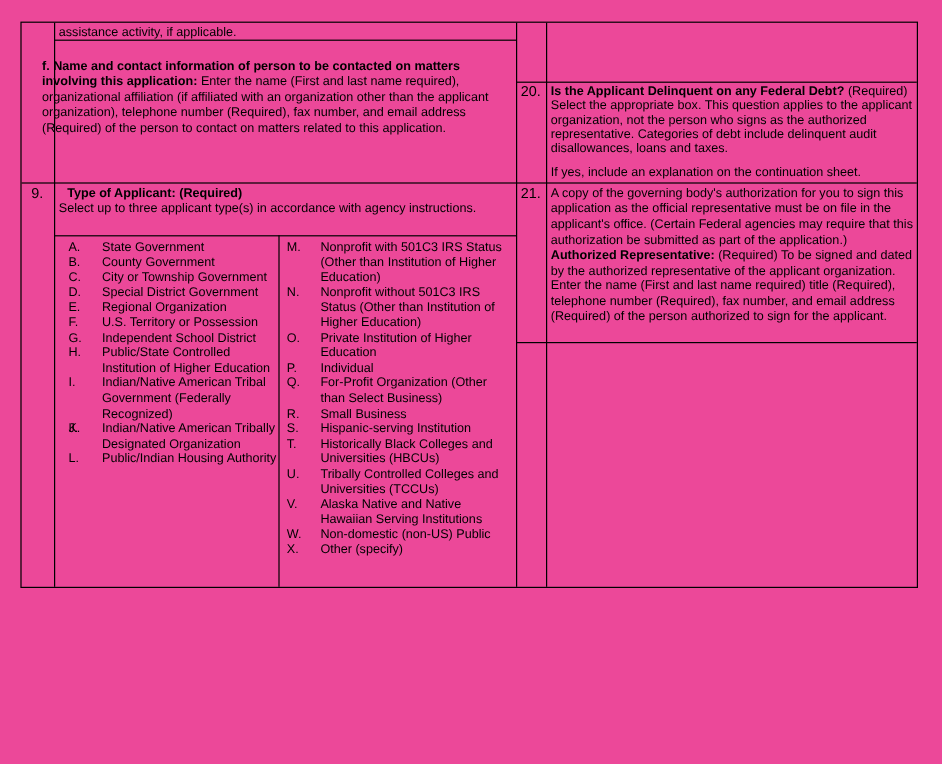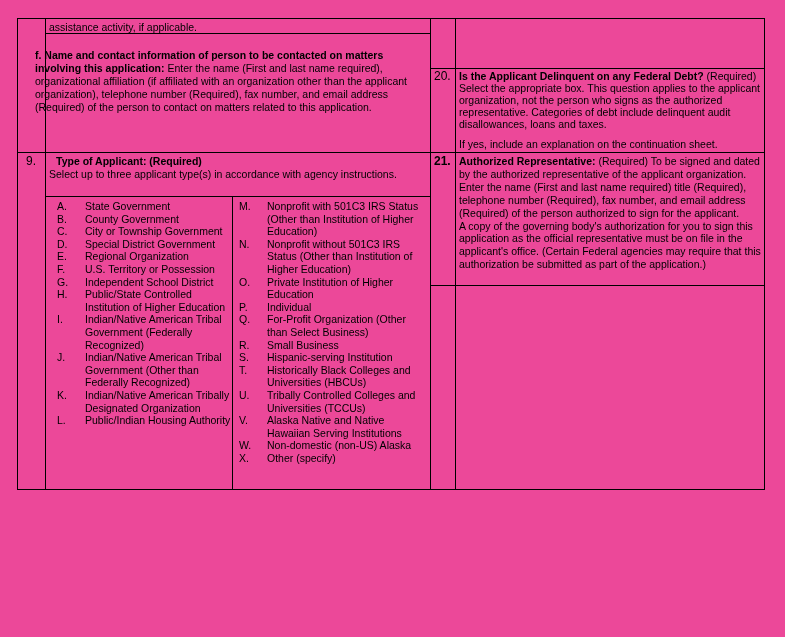--- a/index.html
+++ b/index.html
@@ -51,53 +51,53 @@
     <div class="list" style="left:39px; top:181px; width:178px;">
       <div class="li"><span class="ltr">A.</span><span>State Government</span></div>
       <div class="li"><span class="ltr">B.</span><span>County Government</span></div>
       <div class="li"><span class="ltr">C.</span><span>City or Township Government</span></div>
       <div class="li"><span class="ltr">D.</span><span>Special District Government</span></div>
       <div class="li"><span class="ltr">E.</span><span>Regional Organization</span></div>
       <div class="li"><span class="ltr">F.</span><span>U.S. Territory or Possession</span></div>
       <div class="li"><span class="ltr">G.</span><span>Independent School District</span></div>
       <div class="li"><span class="ltr">H.</span><span>Public/State Controlled Institution of Higher Education</span></div>
       <div class="li"><span class="ltr">I.</span><span>Indian/Native American Tribal Government (Federally Recognized)</span></div>
-      <div class="li"><span class="ltr">J.</span><span>Indian/Native American Tribal Government (Other than Federally Recognized)</span></div>
+      <div class="li"><span class="ltr">J.</span></div>
       <div class="li"><span class="ltr">K.</span><span>Indian/Native American Tribally Designated Organization</span></div>
       <div class="li"><span class="ltr">L.</span><span>Public/Indian Housing Authority</span></div>
     </div>
 
     <div class="list" style="left:221px; top:181px; width:182px;">
       <div class="li"><span class="ltr">M.</span><span>Nonprofit with 501C3 IRS Status (Other than Institution of Higher Education)</span></div>
       <div class="li"><span class="ltr">N.</span><span>Nonprofit without 501C3 IRS Status (Other than Institution of Higher Education)</span></div>
       <div class="li"><span class="ltr">O.</span><span>Private Institution of Higher Education</span></div>
       <div class="li"><span class="ltr">P.</span><span>Individual</span></div>
       <div class="li"><span class="ltr">Q.</span><span>For-Profit Organization (Other than Select Business)</span></div>
       <div class="li"><span class="ltr">R.</span><span>Small Business</span></div>
       <div class="li"><span class="ltr">S.</span><span>Hispanic-serving Institution</span></div>
       <div class="li"><span class="ltr">T.</span><span>Historically Black Colleges and Universities (HBCUs)</span></div>
       <div class="li"><span class="ltr">U.</span><span>Tribally Controlled Colleges and Universities (TCCUs)</span></div>
       <div class="li"><span class="ltr">V.</span><span>Alaska Native and Native Hawaiian Serving Institutions</span></div>
-      <div class="li"><span class="ltr">W.</span><span>Non-domestic (non-US) Alaska</span></div>
+      <div class="li"><span class="ltr">W.</span><span>Non-domestic (non-US) Public</span></div>
       <div class="li"><span class="ltr">X.</span><span>Other (specify)</span></div>
     </div>
 
 
     <div class="num" style="left:416px; top:51px;">20.</div>
     <div class="txt tight" style="left:441px; top:51px; width:301px;">
       <div>
         <span class="b">Is the Applicant Delinquent on any Federal Debt?</span>
         <span>(Required) Select the appropriate box. This question applies to the applicant organization, not the person who signs as the authorized representative. Categories of debt include delinquent audit disallowances, loans and taxes.</span>
       </div>
       <div class="note">If yes, include an explanation on the continuation sheet.</div>
     </div>
 
-    <div class="num" style="left:416px; top:136px;font-weight:bold;">21.</div>
+    <div class="num" style="left:416px; top:136px;">21.</div>
     <div class="txt" style="left:441px; top:136px; width:303px; line-height:12.9px;">
+      <div>A copy of the governing body's authorization for you to sign this application as the official representative must be on file in the applicant's office. (Certain Federal agencies may require that this authorization be submitted as part of the application.)</div>
       <div>
         <span class="b">Authorized Representative:</span>
         <span>(Required) To be signed and dated by the authorized representative of the applicant organization. Enter the name (First and last name required) title (Required), telephone number (Required), fax number, and email address (Required) of the person authorized to sign for the applicant.</span>
       </div>
-      <div>A copy of the governing body's authorization for you to sign this application as the official representative must be on file in the applicant's office. (Certain Federal agencies may require that this authorization be submitted as part of the application.)</div>
     </div>
 
   </div>
 </div>
 
 </body></html>

